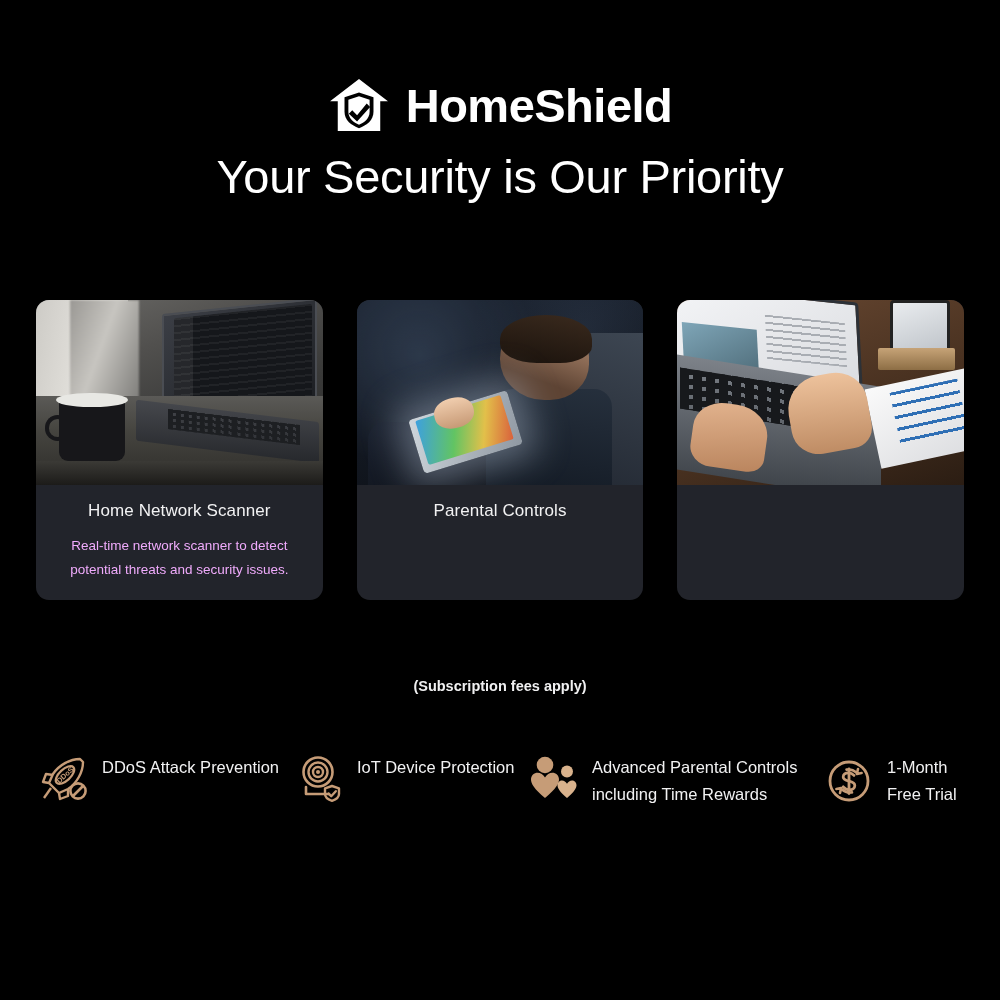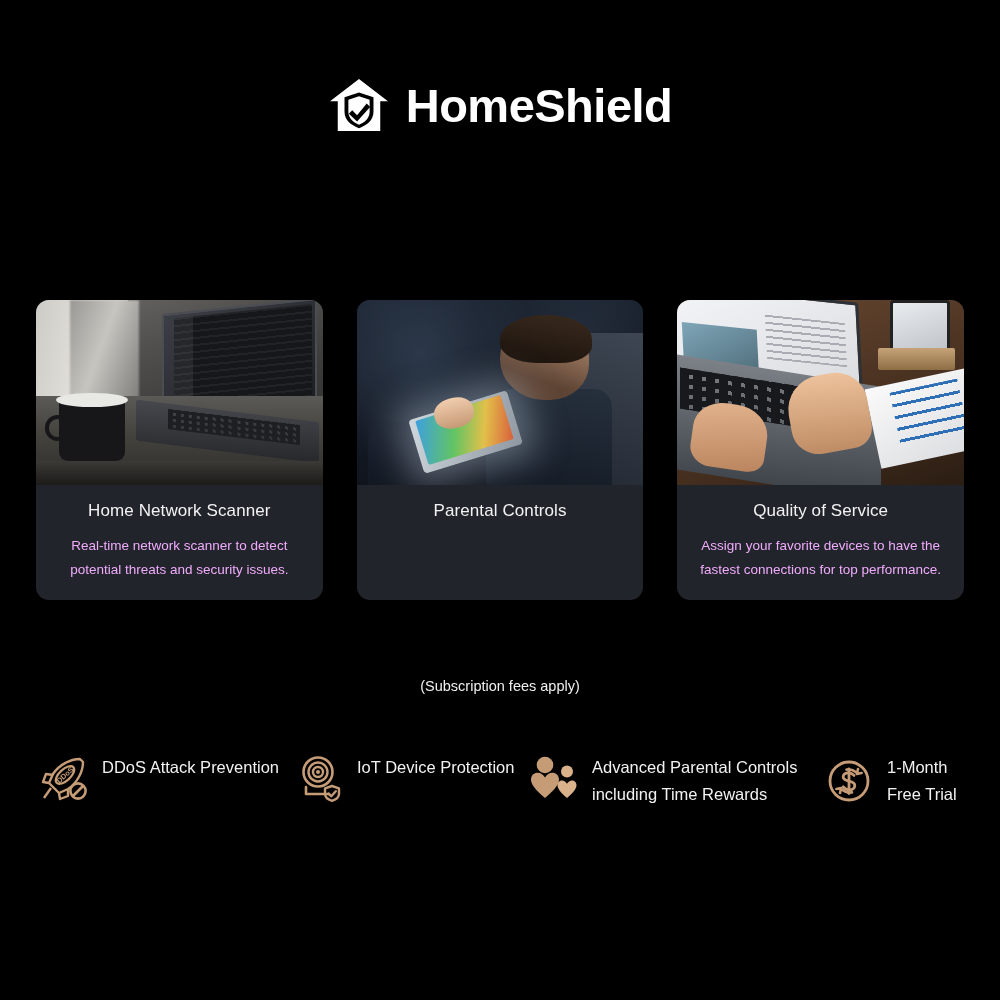--- a/index.html
+++ b/index.html
@@ -147,21 +147,21 @@
   .ph3-paper-dots { position:absolute; right:0%; top:46%; width:24%; height:32%;
     transform:rotate(-12deg);
     background-image:repeating-linear-gradient(180deg,#2f6fb5 0 3px,transparent 3px 12px); }
 
   
   .pro { position:absolute; top:670px; left:0; width:1000px; text-align:center; }
   .pro-title {
     font-size:23px; font-weight:bold; color:#fff; letter-spacing:-0.1px;
   }
   .pro-sub {
-    margin-top:8px; font-size:14.5px; color:#f0f0f1; font-weight:400;
+    margin-top:8px; font-size:14.5px; color:#f0f0f1; font-weight:700;
   }
   .features {
     position:absolute; top:752px; left:40px; width:930px;
     display:flex; align-items:flex-start;
   }
   .feature { display:flex; align-items:flex-start; gap:14px; }
   .f1 { width:255px; }
   .f2 { width:235px; }
   .f3 { width:295px; }
   .f4 { width:145px;align-items:center; }
@@ -181,20 +181,21 @@
       <span class="brand-icon">
         <svg viewBox="0 0 64 58" width="62" height="56" aria-hidden="true">
           <path d="M32 2 L62 25 L54 25 L54 56 L10 56 L10 25 L2 25 Z" fill="#ffffff"></path>
           <path d="M32 16 L47 21 L47 36 C47 45 40 50 32 53 C24 50 17 45 17 36 L17 21 Z" fill="#000000"></path>
           <path d="M32 20 L43 23.5 L43 36 C43 43 37.5 47.2 32 49.5 C26.5 47.2 21 43 21 36 L21 23.5 Z" fill="#ffffff"></path>
           <path d="M25 34.5 L30 39.5 L40 27.5 L43.5 31 L30 46 L21.5 38 Z" fill="#000000"></path>
         </svg>
       </span>
       <span class="brand-name">HomeShield</span>
     </div>
+    <div class="tagline">Your Security is Our Priority</div>
   </div>
 
   <div class="cards">
 
     <div class="card">
       <div class="card-photo photo-kitchen">
         <div class="ph1-wall"></div>
           <div class="ph1-glass"></div>
         <div class="ph1-lap-screen"></div>
           <div class="ph1-lap-ui"></div>
@@ -235,24 +236,20 @@
           <div class="ph3-scr-img"></div>
           <div class="ph3-scr-lines"></div>
         <div class="ph3-phone"></div>
           <div class="ph3-stand"></div>
         <div class="ph3-base"></div>
           <div class="ph3-keys"></div>
         <div class="ph3-paper"></div>
           <div class="ph3-paper-dots"></div>
         <div class="ph3-hand-l"></div>
           <div class="ph3-hand-r"></div>
-      </div>
-      <div class="card-body">
-        <div class="card-title">Quality of Service</div>
-        <div class="card-desc">Assign your favorite devices to have the fastest connections for top performance.</div>
       </div>
     </div>
 
   </div>
 
   <div class="pro">
     <div class="pro-sub">(Subscription fees apply)</div>
   </div>
 
   <div class="features">

